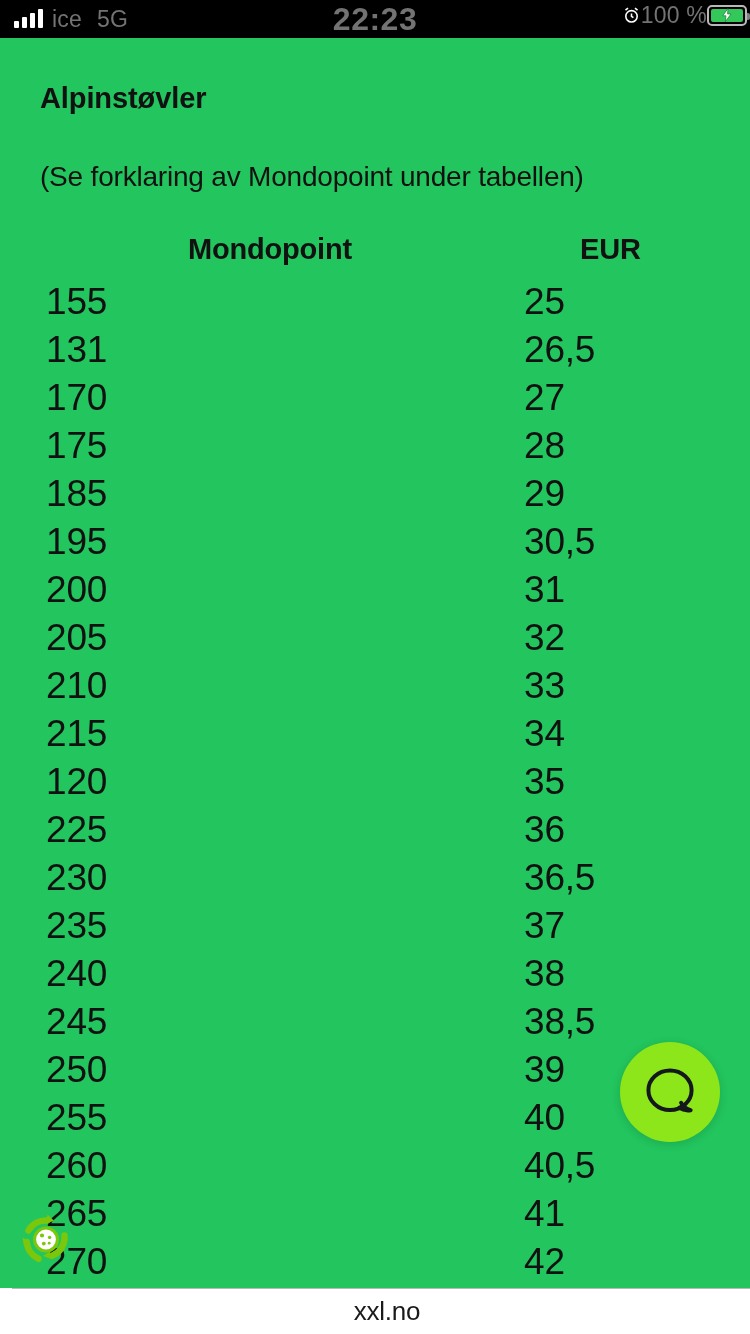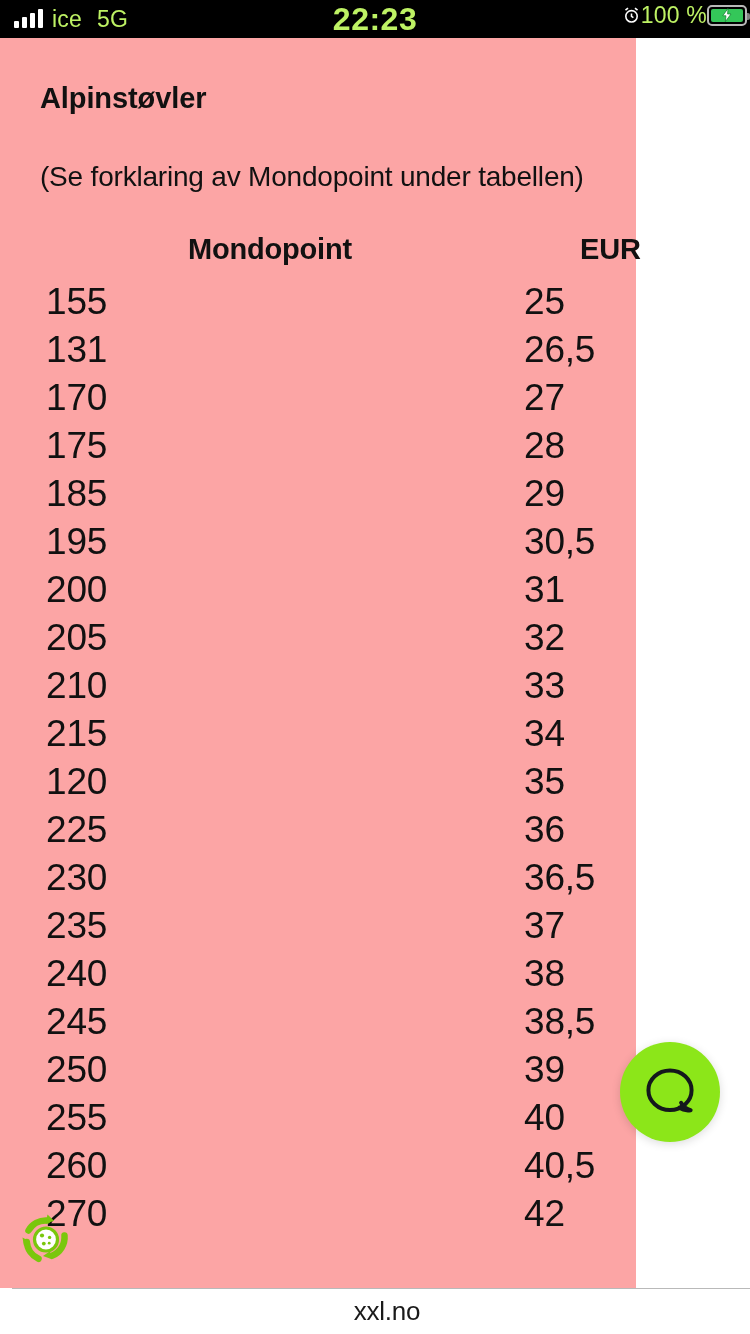--- a/index.html
+++ b/index.html
@@ -13,21 +13,21 @@
     position:relative;
     width:750px; height:1334px;
     background:#ffffff;
   }
 
   
   #status-bar {
     position:absolute; left:0; top:0;
     width:750px; height:38px;
     background:#000000;
-    color:#bef264;
+    color:#737373;
     display:flex; align-items:center;
     font-size:23px;
     letter-spacing:.2px;
   }
   #status-left {
     display:flex; align-items:center; gap:9px;
     padding-left:14px;
     flex:0 0 auto;
   }
   .signal-bars { display:flex; align-items:flex-end; gap:3px; height:18px; }
@@ -70,22 +70,22 @@
   }
   .battery .bolt {
     position:absolute; left:50%; top:50%;
     transform:translate(-50%,-50%);
     width:15px; height:17px;
   }
 
   
   #page {
     position:absolute; left:0; top:38px;
-    width:636px; height:1250px;
-    background:#fca5a5;
+    width:750px; height:1250px;
+    background:#22c55e;
   }
 
   #page-title {
     position:absolute; left:40px; top:44px;
     font-size:29px; font-weight:bold; color:#111111;
     letter-spacing:-.1px;
   }
   #table-note {
     position:absolute; left:40px; top:123px;
     font-size:28px; font-weight:normal; color:#111111;
@@ -271,20 +271,24 @@
           <span class="cell cell-mondo">250</span>
           <span class="cell cell-eur">39</span>
         </div>
         <div class="table-row">
           <span class="cell cell-mondo">255</span>
           <span class="cell cell-eur">40</span>
         </div>
         <div class="table-row">
           <span class="cell cell-mondo">260</span>
           <span class="cell cell-eur">40,5</span>
+        </div>
+        <div class="table-row">
+          <span class="cell cell-mondo">265</span>
+          <span class="cell cell-eur">41</span>
         </div>
         <div class="table-row">
           <span class="cell cell-mondo">270</span>
           <span class="cell cell-eur">42</span>
         </div>
 
       </div>
     </div>
 
     <div id="chat-button">

